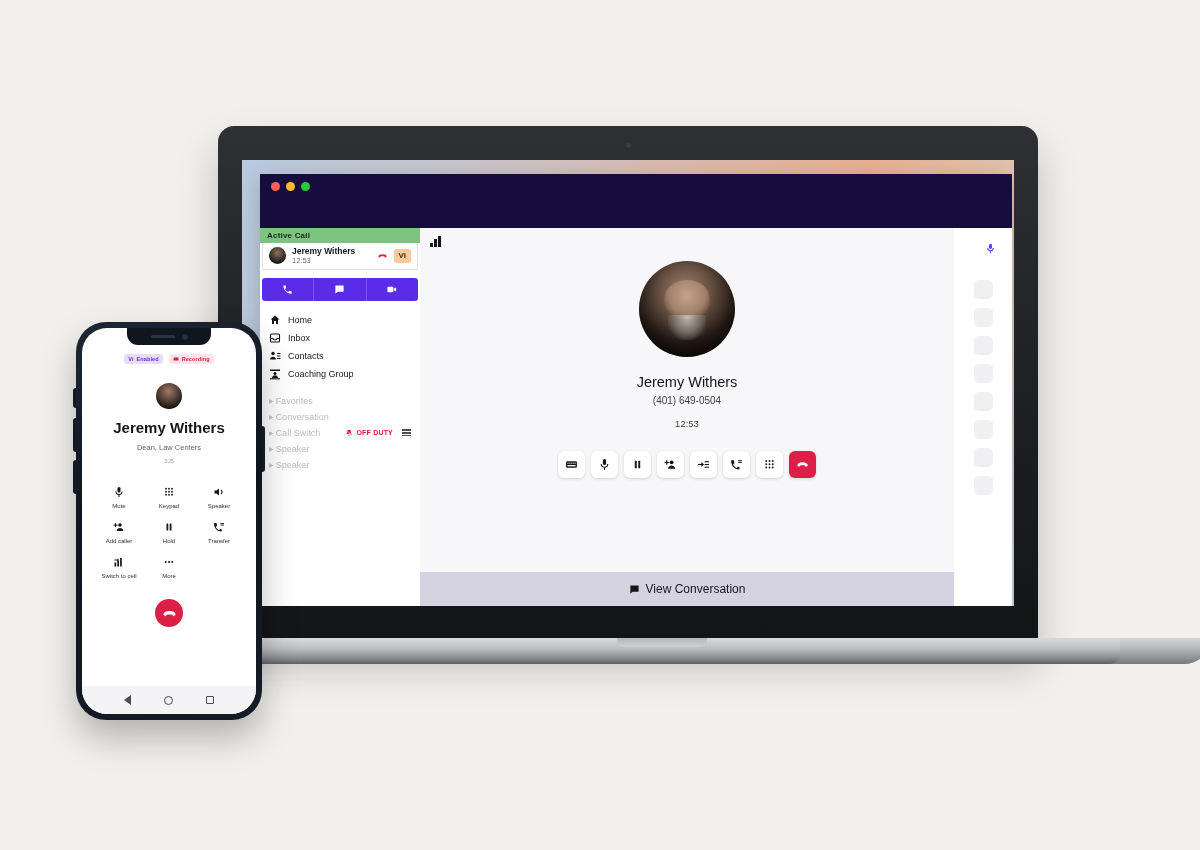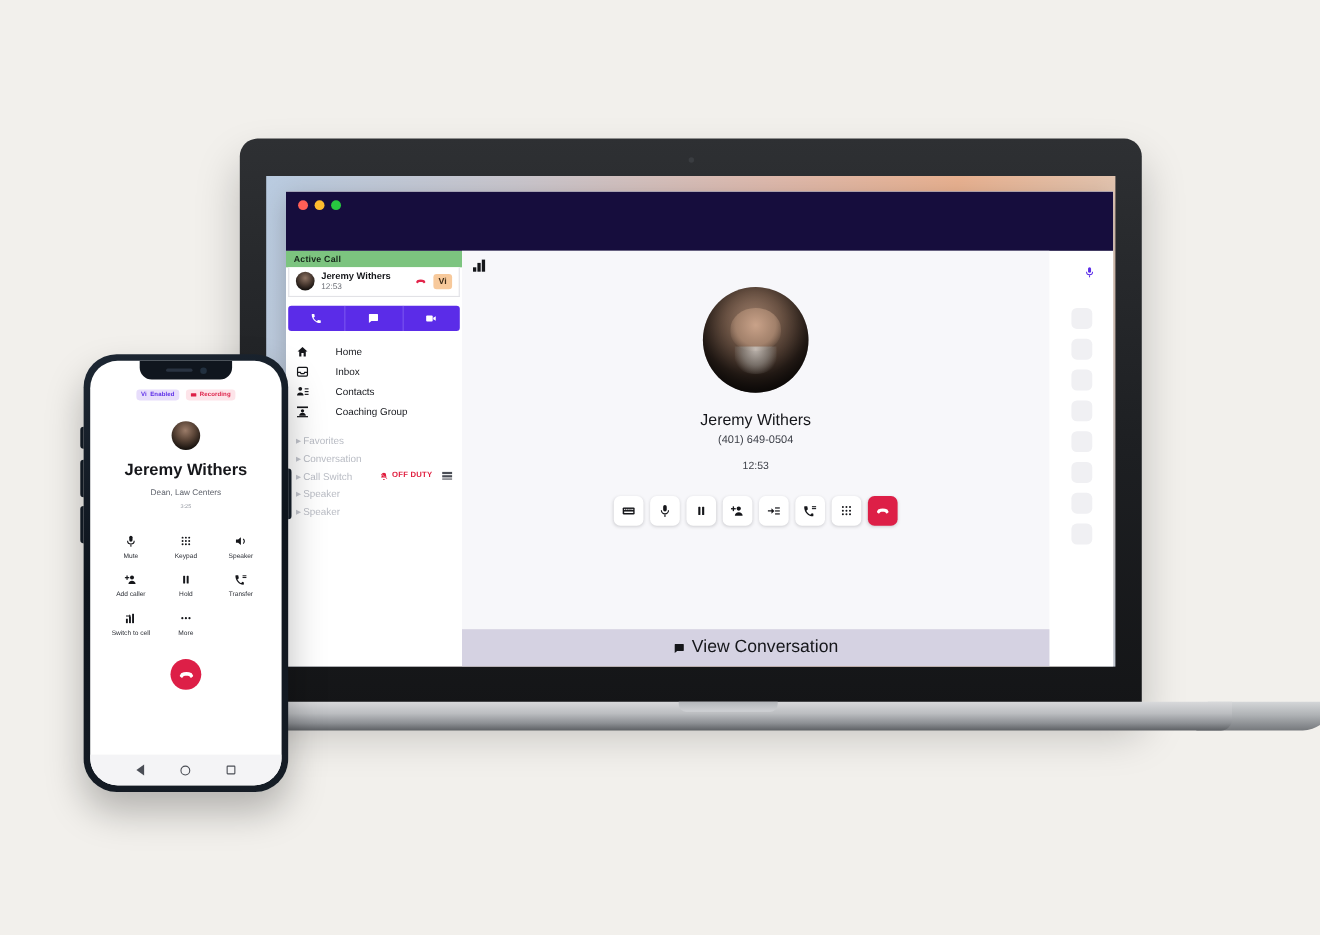--- a/index.html
+++ b/index.html
@@ -92,21 +92,21 @@
     display: flex; margin: 8px 2px 10px; background: #5b2ce8;
     border-radius: 3px; overflow: hidden;
   }
   .action-btn {
     flex: 1; display: flex; align-items: center; justify-content: center;
     padding: 6px 0; color: #fff; border-right: 1px solid #7a54ef;
   }
   .action-btn:last-child { border-right: none; }
 
   .nav-item {
-    display: flex; align-items: center; gap: 24px;
+    display: flex; align-items: center; gap: 7px;
     padding: 3px 9px; font-size: 9px; color: #16181d;
   }
   .nav-item svg { flex: 0 0 12px; }
   .nav-sep { height: 10px; }
   .grp-item {
     display: flex; align-items: center; gap: 2px;
     padding: 3px 9px; font-size: 9px; color: #b9bcc4;
   }
   .caret { font-size: 6px; color: #c2c5cc; }
   .grp-label { flex: 0 0 auto; }
@@ -159,21 +159,21 @@
     width: 27px; height: 27px; border-radius: 6px; background: #fff;
     display: flex; align-items: center; justify-content: center;
     box-shadow: 0 1px 3px rgba(16,18,24,.16);
     color: #15161a;
   }
   .ctrl.end { background: #dd1f47; color: #fff; }
 
   .viewconv {
     height: 34px; background: #d5d2e2; display: flex;
     align-items: center; justify-content: center; gap: 6px;
-    font-size: 16px; color: #15161a;
+    font-size: 12px; color: #15161a;
   }
 
   
   .rightrail {
     width: 58px; flex: 0 0 58px; background: #fff;
     display: flex; flex-direction: column; align-items: center;
     padding-top: 52px; gap: 9px;
   }
   .rail-ph { width: 19px; height: 19px; border-radius: 5px; background: #f0f0f3; }
   .rail-mic { position: absolute; right: 16px; top: 66px; color: #5b2ce8; }

